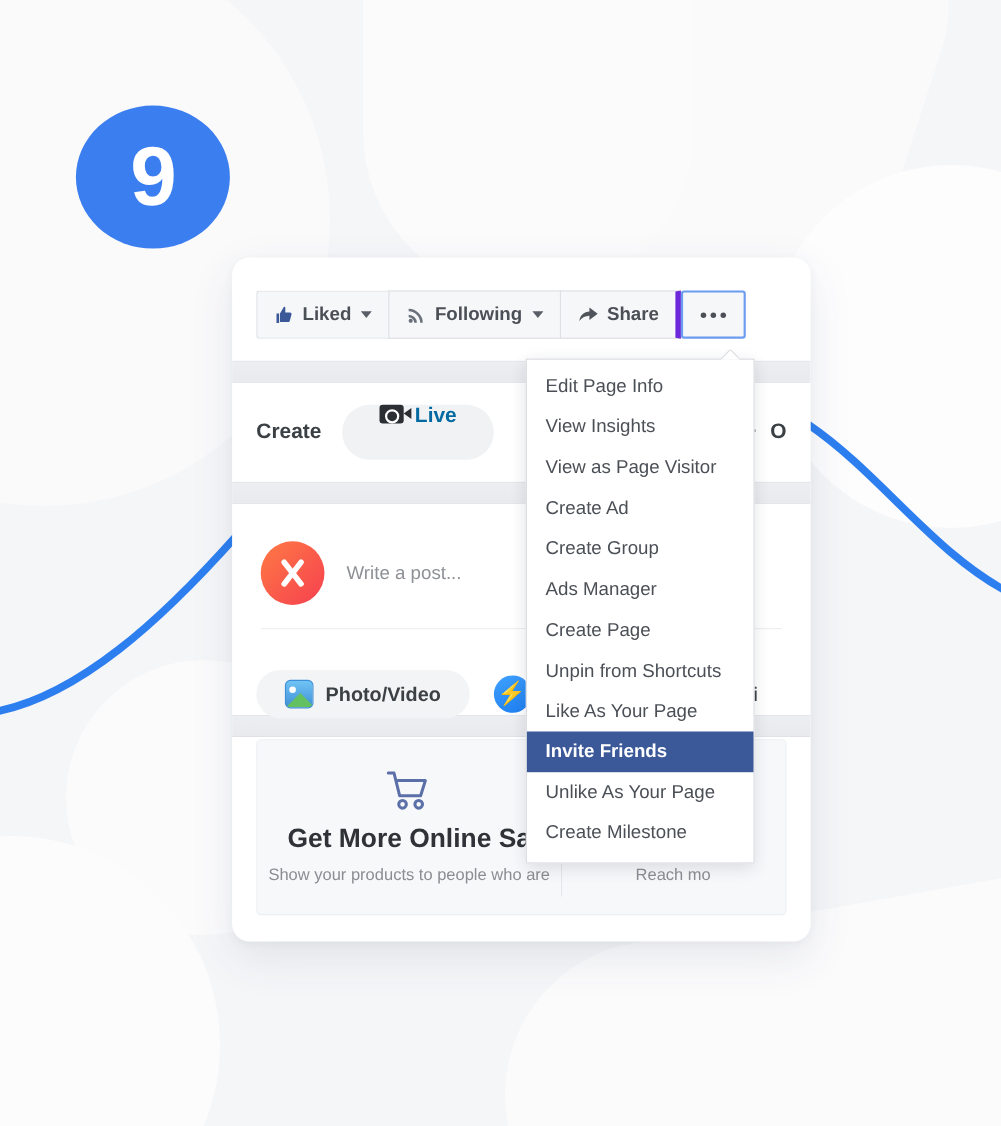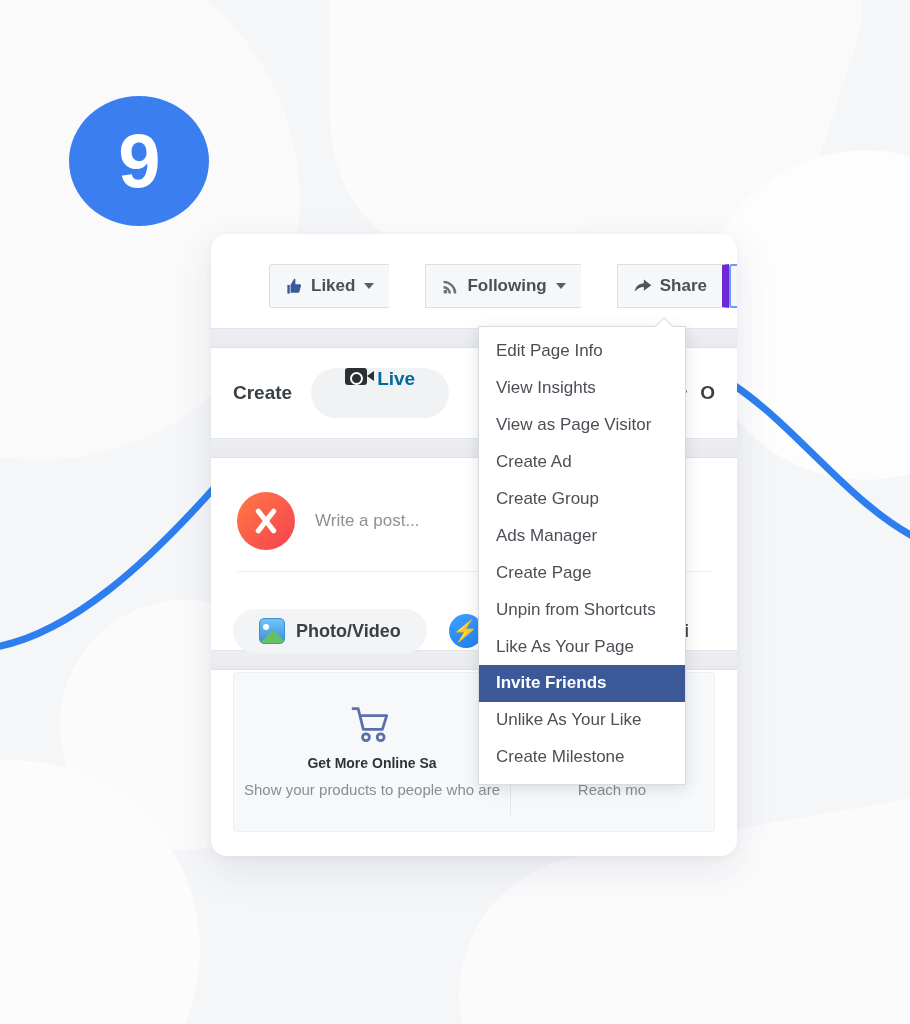--- a/index.html
+++ b/index.html
@@ -68,21 +68,20 @@
   }
   .act-btn {
     display: flex; align-items: center; gap: 7px;
     padding: 16px 15px;
     background: #f6f7f9;
     border: 1px solid #dcdfe4;
     border-right: none;
     font-size: 17px; font-weight: bold;
     color: #4b4f56;
     white-space: nowrap;
-    margin-left: 36px;
   }
   .act-btn:first-child { border-radius: 3px 0 0 3px; }
   .act-btn.more {
     border: 2px solid #6b9cf0;
     border-radius: 3px;
     padding: 0 16px;
     position: relative;
     background: #f6f7f9;
     margin-left: 0;
   }
@@ -224,21 +223,21 @@
     display: flex; flex-direction: column;
     align-items: center; justify-content: center;
     padding: 14px 10px; gap: 10px;
     text-align: center;
     position: relative;
   }
   .promo + .promo::before {
     content: ""; position: absolute; left: 0; top: 16px; bottom: 16px;
     width: 1px; background: #e4e7eb;
   }
-  .promo-title { font-size: 14px; font-weight: bold; color: #2f3337; white-space: nowrap; }
+  .promo-title { font-size: 24px; font-weight: bold; color: #2f3337; white-space: nowrap; }
   .promo-sub { font-size: 15px; color: #8a8d92; white-space: nowrap; }
 
   
   .menu {
     position: absolute;
     left: 478px; top: 326px;
     width: 208px;
     background: #ffffff;
     border: 1px solid #d9dbdf;
     box-shadow: 0 4px 14px rgba(40,50,70,0.14);
@@ -315,21 +314,21 @@
       <div class="act-btn">
         <svg width="19" height="19" viewBox="0 0 24 24">
           <circle cx="5.5" cy="18.5" r="2.4" fill="#6a7079"></circle>
           <path d="M3.2 11.4a9.6 9.6 0 0 1 9.4 9.4h-3a6.6 6.6 0 0 0-6.4-6.4z" fill="#6a7079"></path>
           <path d="M3.2 4.6a16.4 16.4 0 0 1 16.2 16.2h-3A13.4 13.4 0 0 0 3.2 7.6z" fill="#6a7079"></path>
         </svg>
         <span>Following</span>
         <span class="chev"></span>
       </div>
 
-      <div class="act-btn" style="border-right:7px solid #6d28d9">
+      <div class="act-btn" style="border-right:5px solid #6d28d9">
         <svg width="20" height="20" viewBox="0 0 24 24">
           <path d="M2 19c1-7 5.5-10 11-10.3V4.2L22 11l-9 6.8v-4.6C8.6 13.4 5 14.9 2 19z" fill="#50555c"></path>
         </svg>
         <span>Share</span>
       </div>
 
       <div class="act-btn more">
         <span class="dots">
             <i></i>
             <i></i>
@@ -408,18 +407,18 @@
         <div class="menu-item">Edit Page Info</div>
         <div class="menu-item">View Insights</div>
         <div class="menu-item">View as Page Visitor</div>
         <div class="menu-item">Create Ad</div>
         <div class="menu-item">Create Group</div>
         <div class="menu-item">Ads Manager</div>
         <div class="menu-item">Create Page</div>
         <div class="menu-item">Unpin from Shortcuts</div>
         <div class="menu-item">Like As Your Page</div>
         <div class="menu-item selected" style="background: rgb(59, 89, 152);">Invite Friends</div>
-        <div class="menu-item">Unlike As Your Like</div>
+        <div class="menu-item">Unlike As Your Page</div>
         <div class="menu-item">Create Milestone</div>
       </div>
   </div>
 
 </div>
 
 </body></html>

